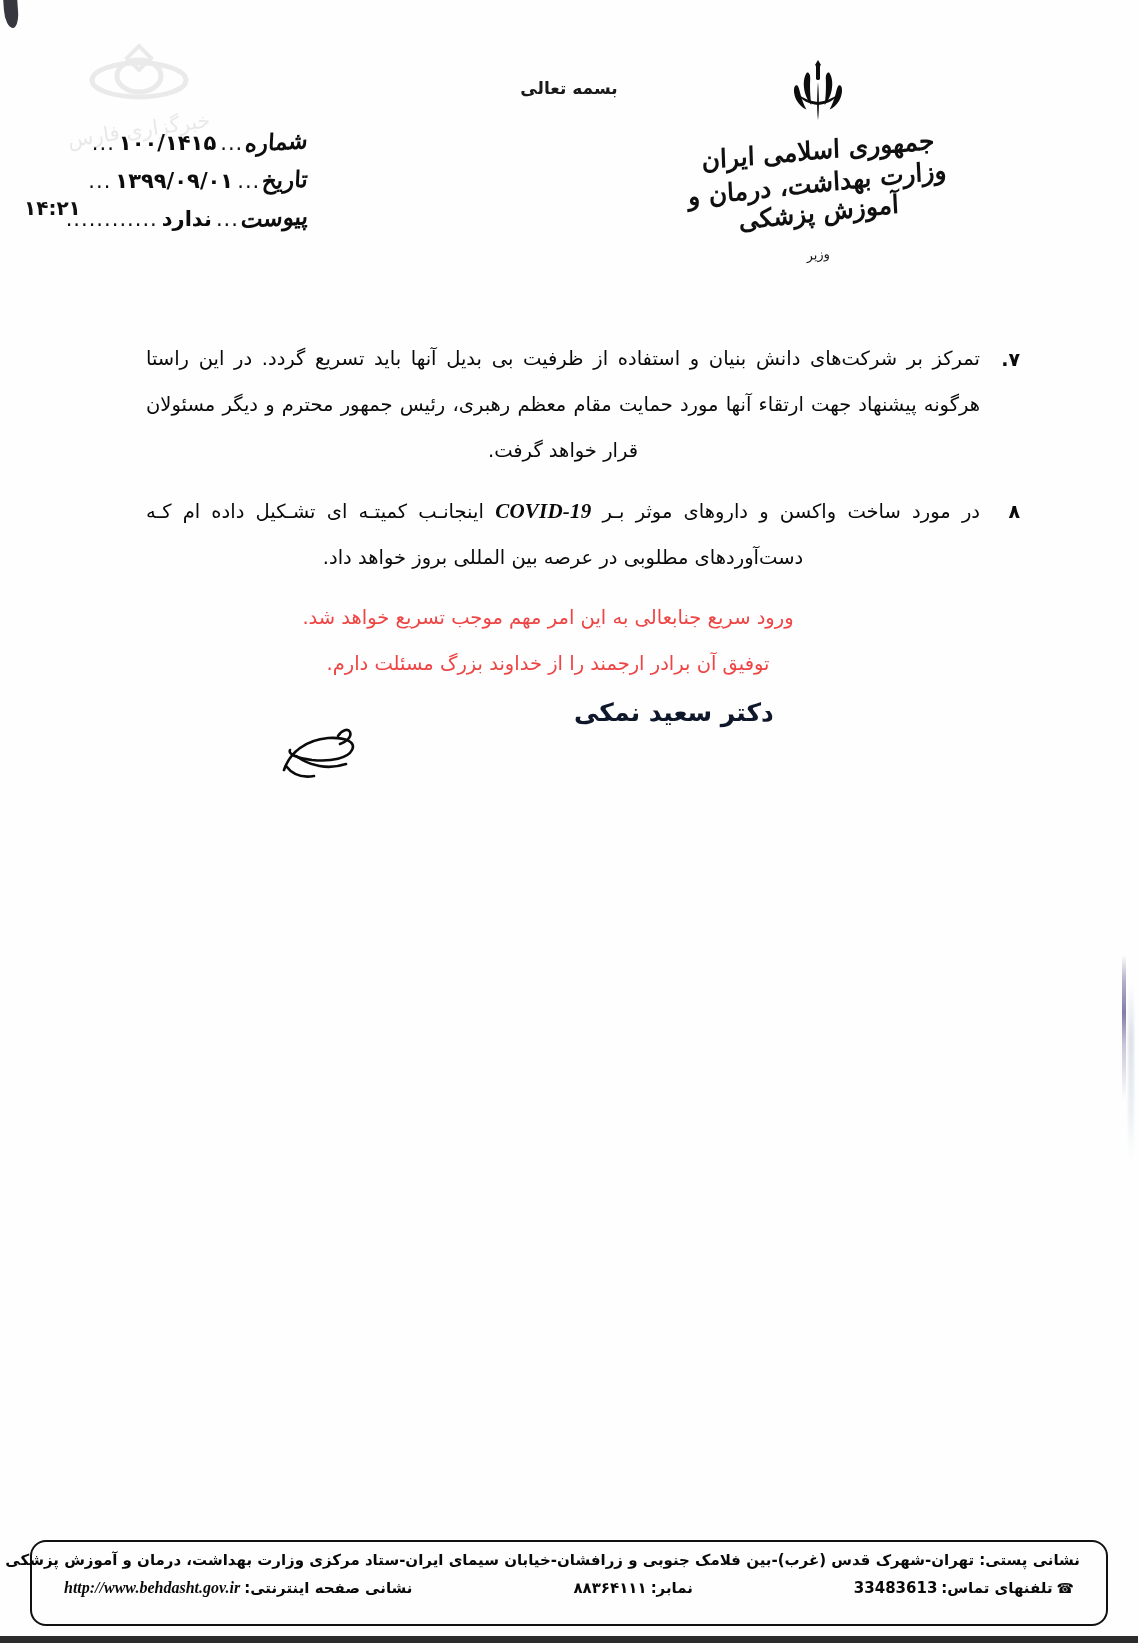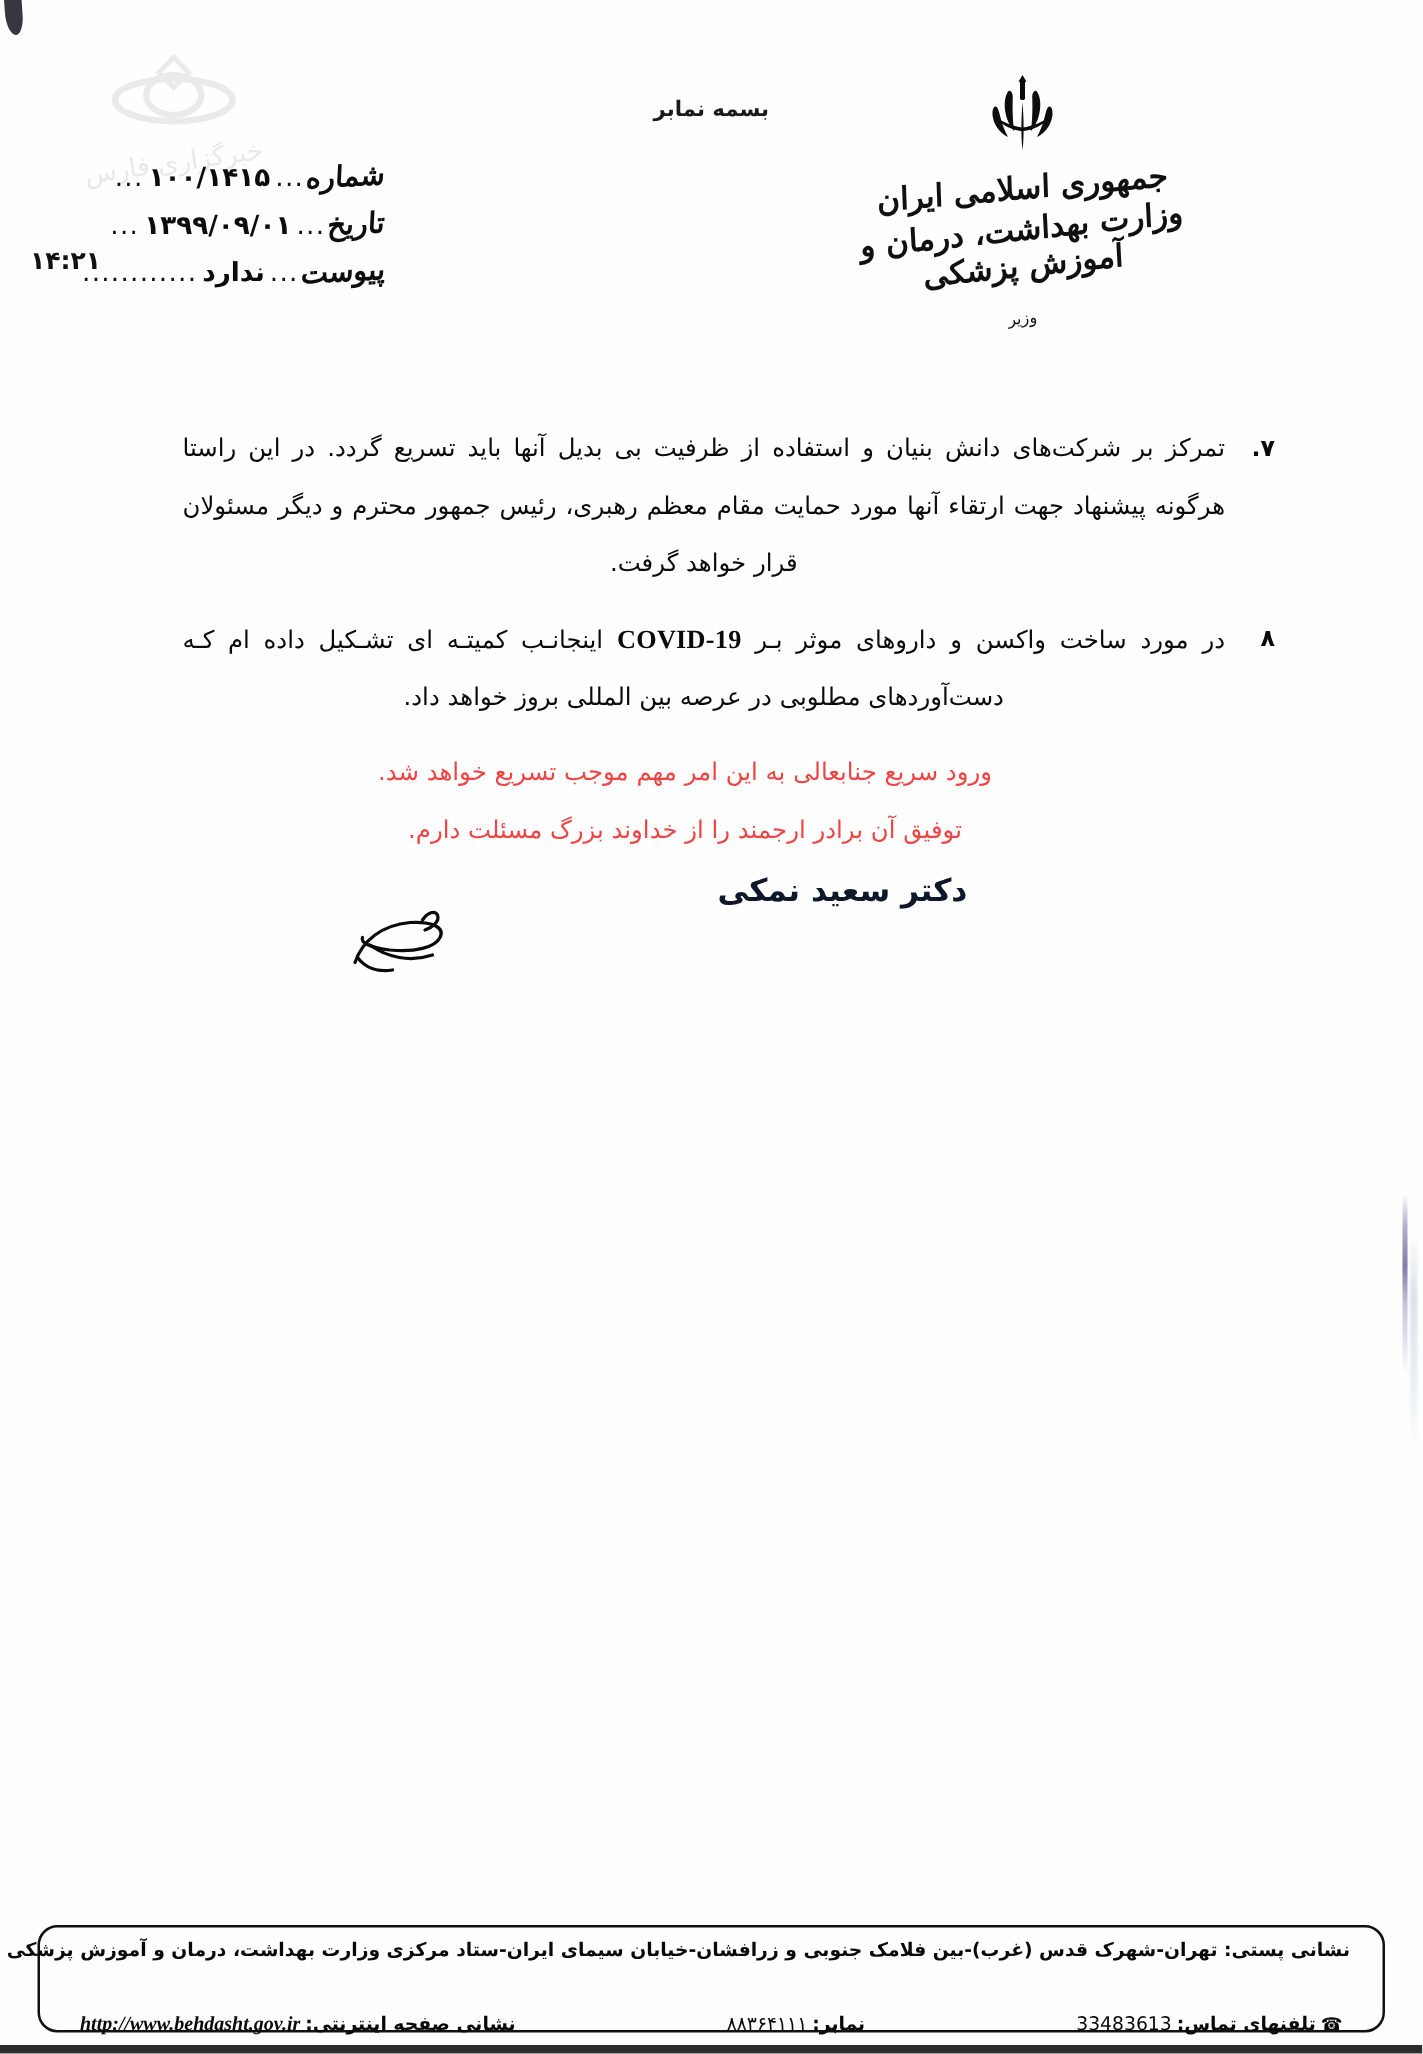--- a/index.html
+++ b/index.html
@@ -221,20 +221,21 @@
     line-height: 46px;
     color: #0a0a0a;
     text-align: justify;
     text-align-last: center;
     font-family: "DejaVu Sans", sans-serif;
     letter-spacing: .2px;
     margin-left: 36px;
   }
   .clause-text .en {
     font-family: "Liberation Serif", serif;
+    font-style: italic;
     font-weight: 700;
     font-size: 21px;
     direction: ltr;
     unicode-bidi: embed;
   }
   .free-line {
     font-size: 19.5px;
     line-height: 46px;
     color: #ef4444;
     text-align: center;
@@ -297,21 +298,21 @@
     flex-direction: row;
     justify-content: space-between;
     align-items: baseline;
     font-size: 15px;
     font-weight: 600;
     color: #090909;
     font-family: "DejaVu Sans", sans-serif;
     padding: 0 6px;
   }
   .f-item { white-space: nowrap; display: flex; align-items: baseline; gap: 4px; }
-  .f-num { direction: ltr; unicode-bidi: embed; font-weight: 400; margin-top: 31px; }
+  .f-num { direction: ltr; unicode-bidi: embed; font-weight: 700; }
   .f-url {
     font-family: "Liberation Serif", serif;
     font-style: italic;
     font-weight: 700;
     font-size: 16px;
     direction: ltr;
     unicode-bidi: embed;
   }
   .phone-icon { font-size: 14px; }
 
@@ -339,21 +340,21 @@
     <svg viewBox="0 0 190 108" aria-hidden="true">
       <g fill="none" stroke="#bdbdbd" stroke-width="5">
         <ellipse cx="95" cy="44" rx="47" ry="17"></ellipse>
         <ellipse cx="95" cy="40" rx="22" ry="16"></ellipse>
         <path d="M95 10 L107 22 L95 34 L83 22 Z" stroke-width="4"></path>
       </g>
     </svg>
     <div class="wm-text">خبرگزاری فارس</div>
   </div>
 
-  <div class="besmeh">بسمه نمابر</div>
+  <div class="besmeh">بسمه تعالی</div>
 
   <div class="emblem-block">
     <svg class="emblem-svg" viewBox="0 0 66 72">
       <g fill="#0d0d0d">
         <rect x="31" y="6" width="4" height="16" rx="1.4"></rect>
         <path d="M33 2 l3 5 -3 3 -3 -3 z"></path>
         <path d="M33 24 C33 24 31 46 33 62 C35 46 33 24 33 24 Z"></path>
         <path d="M21 16 c-3 5 -3 14 0 22 c1.6 4 3.6 7 5.4 9 c-1.2 -7 -1.6 -18 -1.2 -26 c0.2 -3 -0.4 -5 -1.6 -6 c-1 -0.8 -2 -0.4 -2.6 1 z"></path>
         <path d="M45 16 c3 5 3 14 0 22 c-1.6 4 -3.6 7 -5.4 9 c1.2 -7 1.6 -18 1.2 -26 c-0.2 -3 0.4 -5 1.6 -6 c1 -0.8 2 -0.4 2.6 1 z"></path>
         <path d="M10 28 c-2 3 -1 10 2 15 c2.4 4 6 7 9.4 8.6 c-2.6 -4.6 -5 -11 -6.4 -17 c-0.8 -3.4 -1.6 -6 -2.6 -7 c-0.8 -0.8 -1.8 -0.4 -2.4 0.4 z"></path>

